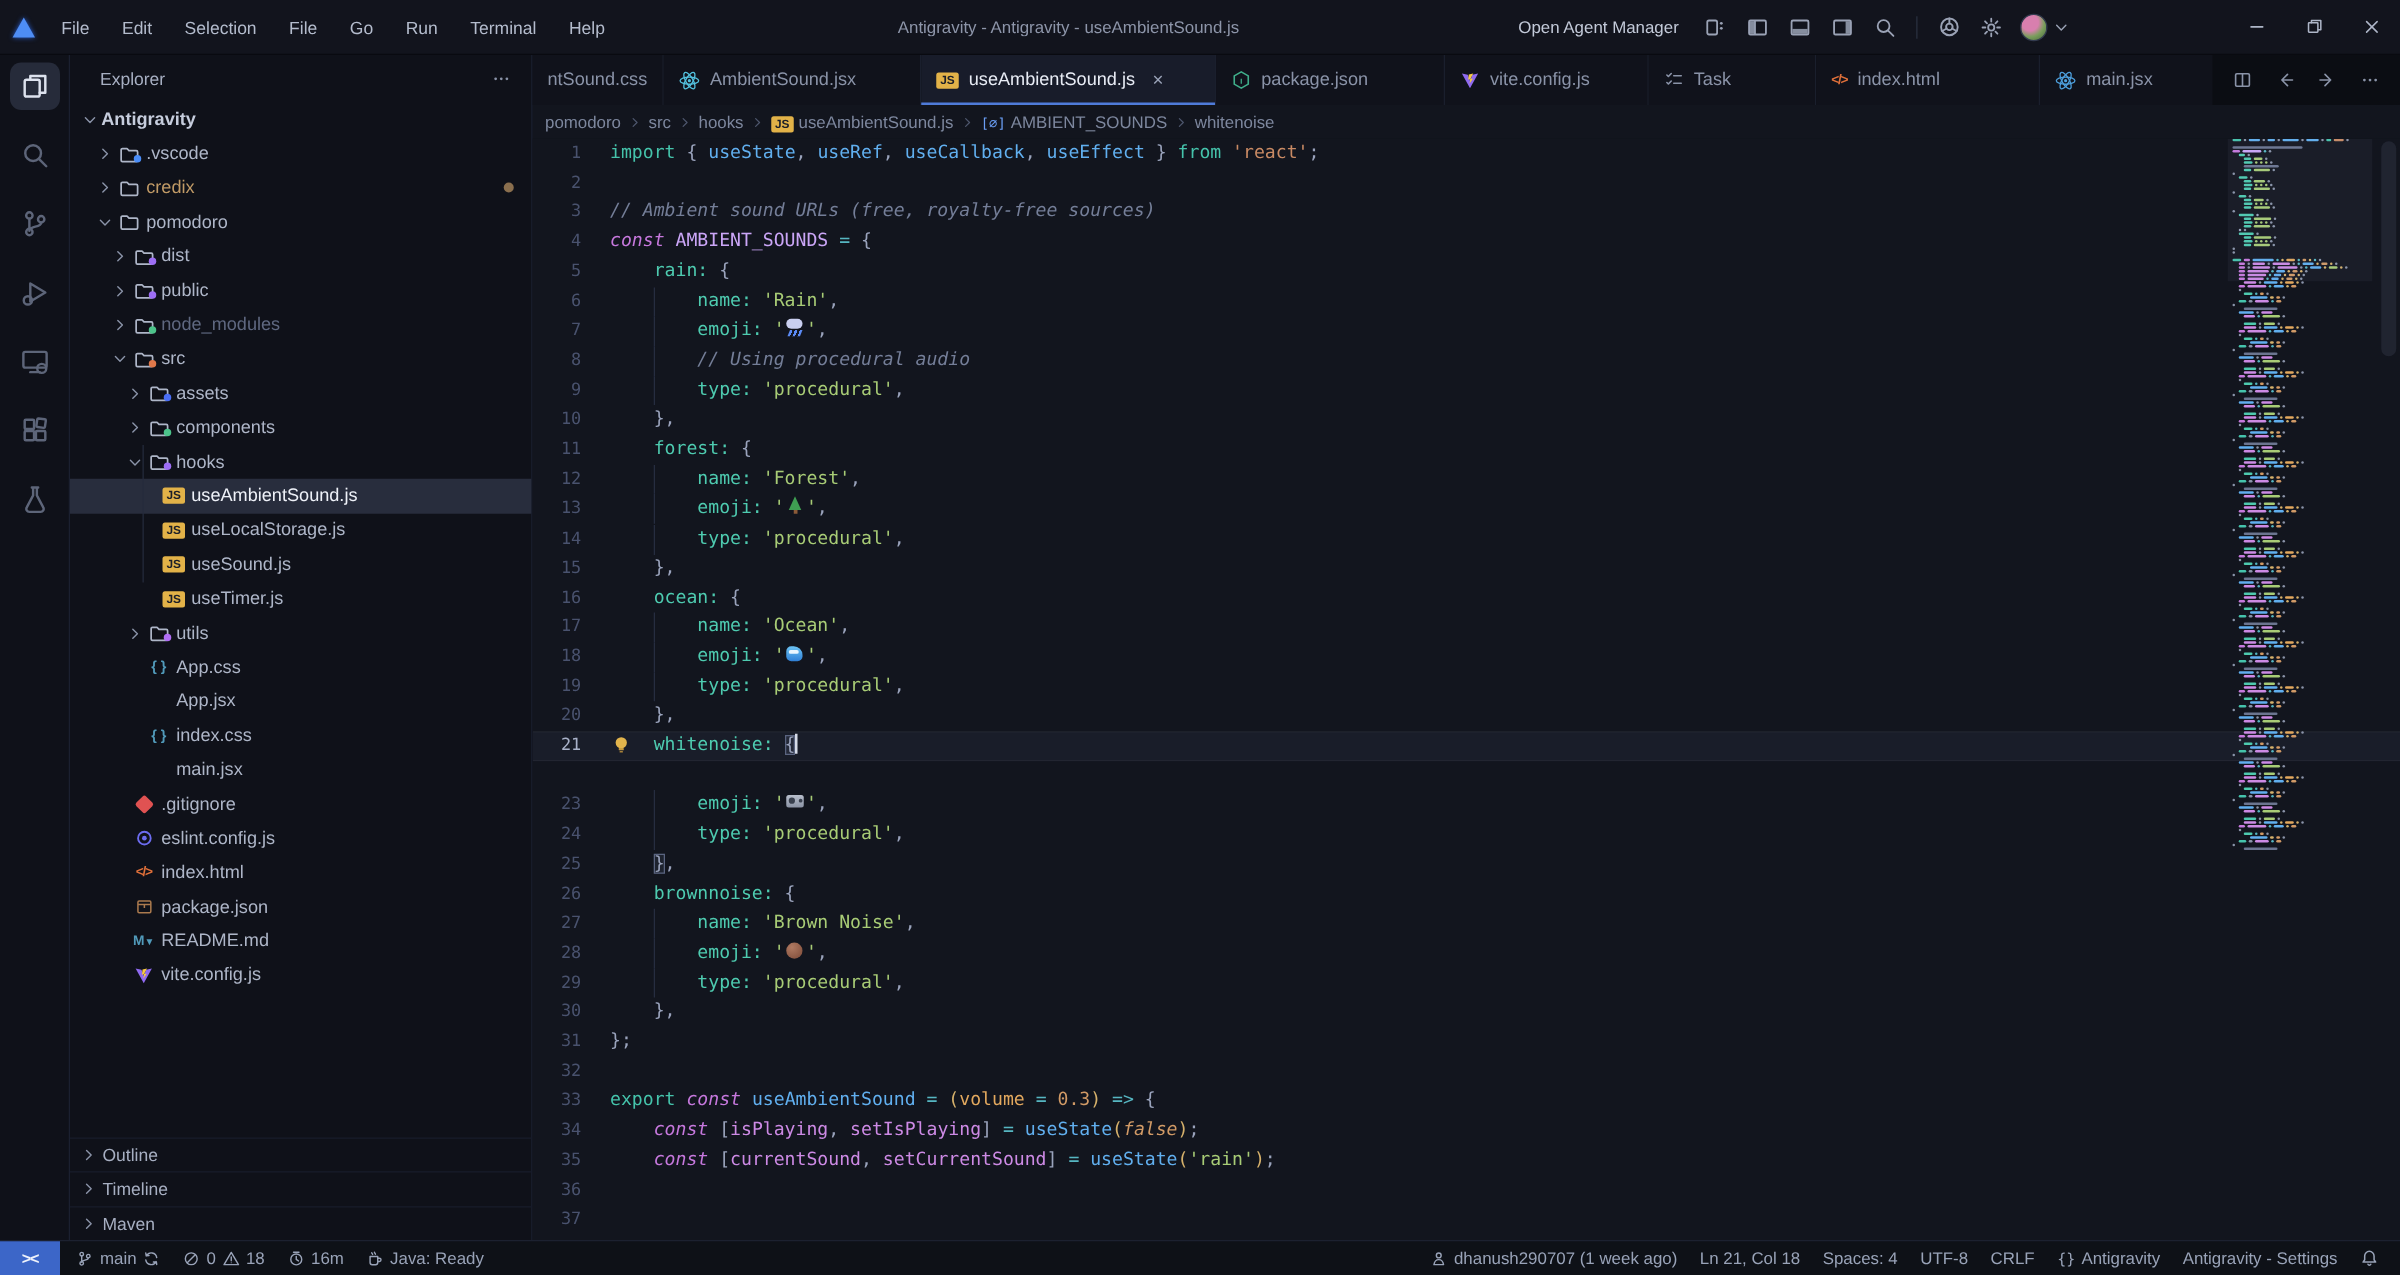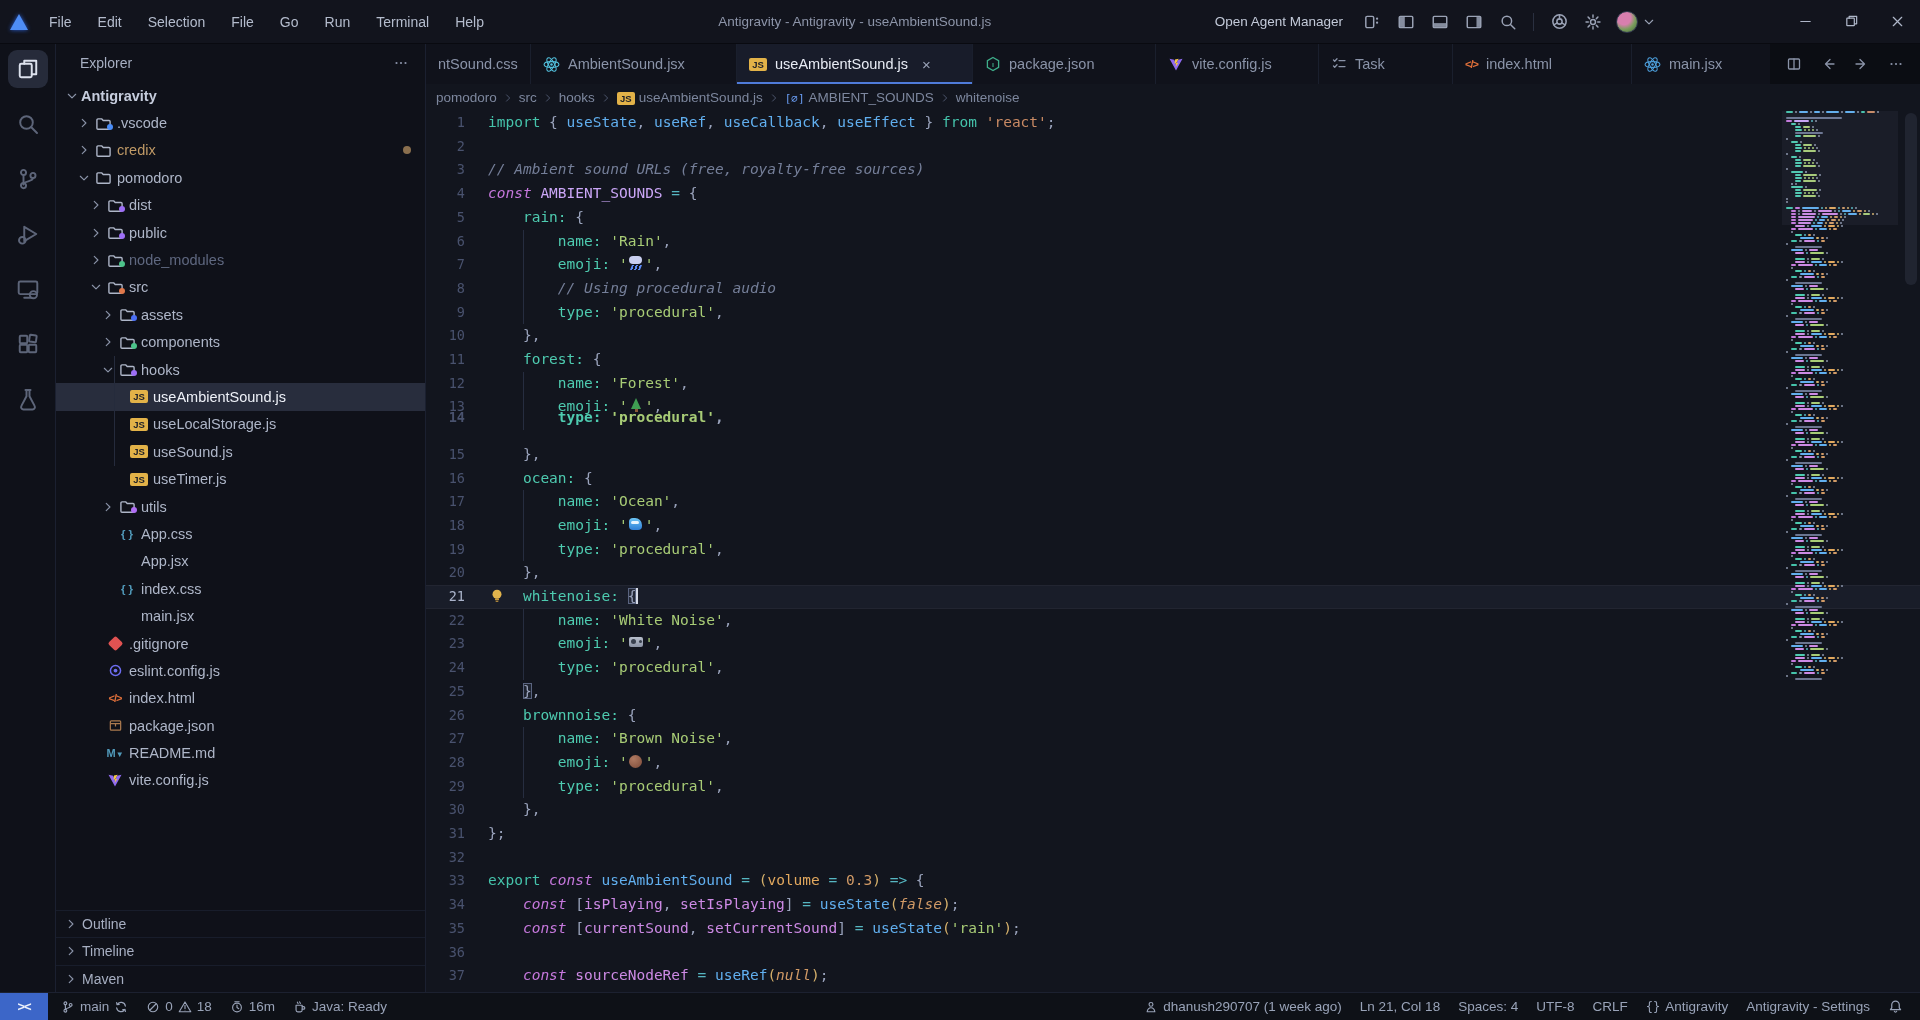--- a/index.html
+++ b/index.html
@@ -743,48 +743,47 @@
           <div class="cl" style="top: 71.1px;"><span class="ln">4</span><span class="code"><span class="tk-const">const</span><span class="tk-type"> AMBIENT_SOUNDS</span><span class="tk-op"> =</span><span class="tk-p"> {</span></span></div>
           <div class="cl" style="top: 94.8px;"><span class="ln">5</span><span class="code"><span class="tk-p">    </span><span class="tk-prop">rain:</span><span class="tk-p"> {</span></span></div>
           <div class="cl" style="top: 118.5px;"><span class="ln">6</span><span class="iguide" style="left: 96.88px;"></span><span class="code"><span class="tk-p">        </span><span class="tk-prop">name:</span><span class="tk-str"> 'Rain'</span><span class="tk-p">,</span></span></div>
           <div class="cl" style="top: 142.2px;"><span class="ln">7</span><span class="iguide" style="left: 96.88px;"></span><span class="code"><span class="tk-p">        </span><span class="tk-prop">emoji:</span><span class="tk-str"> '</span><span class="emo emo-rain"></span><span class="tk-str">'</span><span class="tk-p">,</span></span></div>
           <div class="cl" style="top: 165.9px;"><span class="ln">8</span><span class="iguide" style="left: 96.88px;"></span><span class="code"><span class="tk-p">        </span><span class="tk-cm">// Using procedural audio</span></span></div>
           <div class="cl" style="top: 189.6px;"><span class="ln">9</span><span class="iguide" style="left: 96.88px;"></span><span class="code"><span class="tk-p">        </span><span class="tk-prop">type:</span><span class="tk-str"> 'procedural'</span><span class="tk-p">,</span></span></div>
           <div class="cl" style="top: 213.3px;"><span class="ln">10</span><span class="code"><span class="tk-p">    },</span></span></div>
           <div class="cl" style="top: 237px;"><span class="ln">11</span><span class="code"><span class="tk-p">    </span><span class="tk-prop">forest:</span><span class="tk-p"> {</span></span></div>
           <div class="cl" style="top: 260.7px;"><span class="ln">12</span><span class="iguide" style="left: 96.88px;"></span><span class="code"><span class="tk-p">        </span><span class="tk-prop">name:</span><span class="tk-str"> 'Forest'</span><span class="tk-p">,</span></span></div>
           <div class="cl" style="top: 284.4px;"><span class="ln">13</span><span class="iguide" style="left: 96.88px;"></span><span class="code"><span class="tk-p">        </span><span class="tk-prop">emoji:</span><span class="tk-str"> '</span><span class="emo emo-tree"></span><span class="tk-str">'</span><span class="tk-p">,</span></span></div>
-          <div class="cl" style="top: 295px; font-weight: bold;"><span class="ln">14</span><span class="iguide" style="left: 96.88px;"></span><span class="code"><span class="tk-p">        </span><span class="tk-prop">type:</span><span class="tk-str"> 'procedural'</span><span class="tk-p">,</span></span></div>
+          <div class="cl" style="top: 309px;"><span class="ln">14</span><span class="iguide" style="left: 96.88px;"></span><span class="code"><span class="tk-p">        </span><span class="tk-prop">type:</span><span class="tk-str"> 'procedural'</span><span class="tk-p">,</span></span></div>
           <div class="cl" style="top: 331.8px;"><span class="ln">15</span><span class="code"><span class="tk-p">    },</span></span></div>
           <div class="cl" style="top: 355.5px;"><span class="ln">16</span><span class="code"><span class="tk-p">    </span><span class="tk-prop">ocean:</span><span class="tk-p"> {</span></span></div>
           <div class="cl" style="top: 379.2px;"><span class="ln">17</span><span class="iguide" style="left: 96.88px;"></span><span class="code"><span class="tk-p">        </span><span class="tk-prop">name:</span><span class="tk-str"> 'Ocean'</span><span class="tk-p">,</span></span></div>
           <div class="cl" style="top: 402.9px;"><span class="ln">18</span><span class="iguide" style="left: 96.88px;"></span><span class="code"><span class="tk-p">        </span><span class="tk-prop">emoji:</span><span class="tk-str"> '</span><span class="emo emo-wave"></span><span class="tk-str">'</span><span class="tk-p">,</span></span></div>
           <div class="cl" style="top: 426.6px;"><span class="ln">19</span><span class="iguide" style="left: 96.88px;"></span><span class="code"><span class="tk-p">        </span><span class="tk-prop">type:</span><span class="tk-str"> 'procedural'</span><span class="tk-p">,</span></span></div>
           <div class="cl" style="top: 450.3px;"><span class="ln">20</span><span class="code"><span class="tk-p">    },</span></span></div>
           <div class="cl cur" style="top: 474px;"><span class="ln">21</span><span class="code"><span class="tk-p">    </span><span class="tk-prop">whitenoise:</span><span class="tk-p"> </span><span class="tk-brk">{</span><span class="cursor"></span></span><span class="bulb"><svg width="18" height="18" viewBox="0 0 16 16">
                 <circle cx="8" cy="6.4" r="4" fill="#e2b44c"></circle>
                 <rect x="6.2" y="10.2" width="3.6" height="1.6" rx=".5" fill="#c79a3e"></rect>
                 <rect x="6.8" y="12.2" width="2.4" height="1.2" rx=".4" fill="#a8823a"></rect>
               </svg></span></div>
-          <div class="cl" style="top: 497.7px;"><span class="ln">22</span><span class="iguide" style="left: 96.88px;"></span><span class="code"><span class="tk-p">        </span><span class="tk-prop">name:</span><span class="tk-str"> 'White Noise'</span><span class="tk-p">,</span></span></div>
           <div class="cl" style="top: 521.4px;"><span class="ln">23</span><span class="iguide" style="left: 96.88px;"></span><span class="code"><span class="tk-p">        </span><span class="tk-prop">emoji:</span><span class="tk-str"> '</span><span class="emo emo-radio"></span><span class="tk-str">'</span><span class="tk-p">,</span></span></div>
           <div class="cl" style="top: 545.1px;"><span class="ln">24</span><span class="iguide" style="left: 96.88px;"></span><span class="code"><span class="tk-p">        </span><span class="tk-prop">type:</span><span class="tk-str"> 'procedural'</span><span class="tk-p">,</span></span></div>
           <div class="cl" style="top: 568.8px;"><span class="ln">25</span><span class="code"><span class="tk-p">    </span><span class="tk-brk">}</span><span class="tk-p">,</span></span></div>
           <div class="cl" style="top: 592.5px;"><span class="ln">26</span><span class="code"><span class="tk-p">    </span><span class="tk-prop">brownnoise:</span><span class="tk-p"> {</span></span></div>
           <div class="cl" style="top: 616.2px;"><span class="ln">27</span><span class="iguide" style="left: 96.88px;"></span><span class="code"><span class="tk-p">        </span><span class="tk-prop">name:</span><span class="tk-str"> 'Brown Noise'</span><span class="tk-p">,</span></span></div>
           <div class="cl" style="top: 639.9px;"><span class="ln">28</span><span class="iguide" style="left: 96.88px;"></span><span class="code"><span class="tk-p">        </span><span class="tk-prop">emoji:</span><span class="tk-str"> '</span><span class="emo emo-brown"></span><span class="tk-str">'</span><span class="tk-p">,</span></span></div>
           <div class="cl" style="top: 663.6px;"><span class="ln">29</span><span class="iguide" style="left: 96.88px;"></span><span class="code"><span class="tk-p">        </span><span class="tk-prop">type:</span><span class="tk-str"> 'procedural'</span><span class="tk-p">,</span></span></div>
           <div class="cl" style="top: 687.3px;"><span class="ln">30</span><span class="code"><span class="tk-p">    },</span></span></div>
           <div class="cl" style="top: 711px;"><span class="ln">31</span><span class="code"><span class="tk-p">};</span></span></div>
           <div class="cl" style="top: 734.7px;"><span class="ln">32</span><span class="code"></span></div>
           <div class="cl" style="top: 758.4px;"><span class="ln">33</span><span class="code"><span class="tk-kw">export</span><span class="tk-const"> const</span><span class="tk-fn"> useAmbientSound</span><span class="tk-op"> =</span><span class="tk-paren"> (</span><span class="tk-parm">volume</span><span class="tk-op"> =</span><span class="tk-num"> 0.3</span><span class="tk-paren">)</span><span class="tk-op"> =&gt;</span><span class="tk-p"> {</span></span></div>
           <div class="cl" style="top: 782.1px;"><span class="ln">34</span><span class="code"><span class="tk-p">    </span><span class="tk-const">const</span><span class="tk-p"> [</span><span class="tk-var">isPlaying</span><span class="tk-p">, </span><span class="tk-var">setIsPlaying</span><span class="tk-p">] </span><span class="tk-op">=</span><span class="tk-fn"> useState</span><span class="tk-paren">(</span><span class="tk-lit">false</span><span class="tk-paren">)</span><span class="tk-p">;</span></span></div>
           <div class="cl" style="top: 805.8px;"><span class="ln">35</span><span class="code"><span class="tk-p">    </span><span class="tk-const">const</span><span class="tk-p"> [</span><span class="tk-var">currentSound</span><span class="tk-p">, </span><span class="tk-var">setCurrentSound</span><span class="tk-p">] </span><span class="tk-op">=</span><span class="tk-fn"> useState</span><span class="tk-paren">(</span><span class="tk-str">'rain'</span><span class="tk-paren">)</span><span class="tk-p">;</span></span></div>
           <div class="cl" style="top: 829.5px;"><span class="ln">36</span></div>
-          <div class="cl" style="top: 853.2px;"><span class="ln">37</span><span class="code"><span class="tk-p">    </span><span class="tk-const">const</span><span class="tk-var"> sourceNodeRef</span><span class="tk-op"> =</span><span class="tk-fn"> useRef</span><span class="tk-paren">(</span><span class="tk-lit">null</span><span class="tk-paren">)</span><span class="tk-p">;</span></span></div>
+          <div class="cl" style="top: 853.2px;"><span class="ln">37</span></div>
           <div class="cl" style="top: 876.9px;"><span class="ln">38</span><span class="code"><span class="tk-p">    </span><span class="tk-const">const</span><span class="tk-var"> gainNodeRef</span><span class="tk-op"> =</span><span class="tk-fn"> useRef</span><span class="tk-paren">(</span><span class="tk-lit">null</span><span class="tk-paren">)</span><span class="tk-p">;</span></span></div>
           <div class="minimap">
             <div class="mm-row" style="padding-left: 4px;"><span style="width: 6.72px; background: rgb(69, 195, 171);"></span><span style="width: 2px; background: rgb(138, 147, 168);"></span><span style="width: 8.96px; background: rgb(97, 175, 239);"></span><span style="width: 2px; background: rgb(138, 147, 168);"></span><span style="width: 6.72px; background: rgb(97, 175, 239);"></span><span style="width: 2px; background: rgb(138, 147, 168);"></span><span style="width: 12.32px; background: rgb(97, 175, 239);"></span><span style="width: 2px; background: rgb(138, 147, 168);"></span><span style="width: 10.08px; background: rgb(97, 175, 239);"></span><span style="width: 2px; background: rgb(138, 147, 168);"></span><span style="width: 4.48px; background: rgb(69, 195, 171);"></span><span style="width: 7.84px; background: rgb(201, 138, 100);"></span><span style="width: 2px; background: rgb(138, 147, 168);"></span></div>
             <div class="mm-row" style="padding-left: 4px;"></div>
             <div class="mm-row" style="padding-left: 4px;"><span style="width: 56px; background: rgb(107, 117, 144);"></span></div>
             <div class="mm-row" style="padding-left: 4px;"><span style="width: 5.6px; background: rgb(198, 120, 221);"></span><span style="width: 15.68px; background: rgb(203, 166, 247);"></span><span style="width: 2px; background: rgb(86, 182, 194);"></span><span style="width: 2px; background: rgb(138, 147, 168);"></span></div>
             <div class="mm-row" style="padding-left: 8.6px;"><span style="width: 5.6px; background: rgb(78, 203, 176);"></span><span style="width: 2px; background: rgb(138, 147, 168);"></span></div>
             <div class="mm-row" style="padding-left: 13.2px;"><span style="width: 5.6px; background: rgb(78, 203, 176);"></span><span style="width: 6.72px; background: rgb(168, 204, 118);"></span><span style="width: 2px; background: rgb(138, 147, 168);"></span></div>
             <div class="mm-row" style="padding-left: 13.2px;"><span style="width: 6.72px; background: rgb(78, 203, 176);"></span><span style="width: 2px; background: rgb(168, 204, 118);"></span><span style="width: 2.24px; background: rgb(168, 204, 118);"></span><span style="width: 2px; background: rgb(168, 204, 118);"></span><span style="width: 2px; background: rgb(138, 147, 168);"></span></div>
             <div class="mm-row" style="padding-left: 13.2px;"><span style="width: 28px; background: rgb(107, 117, 144);"></span></div>

